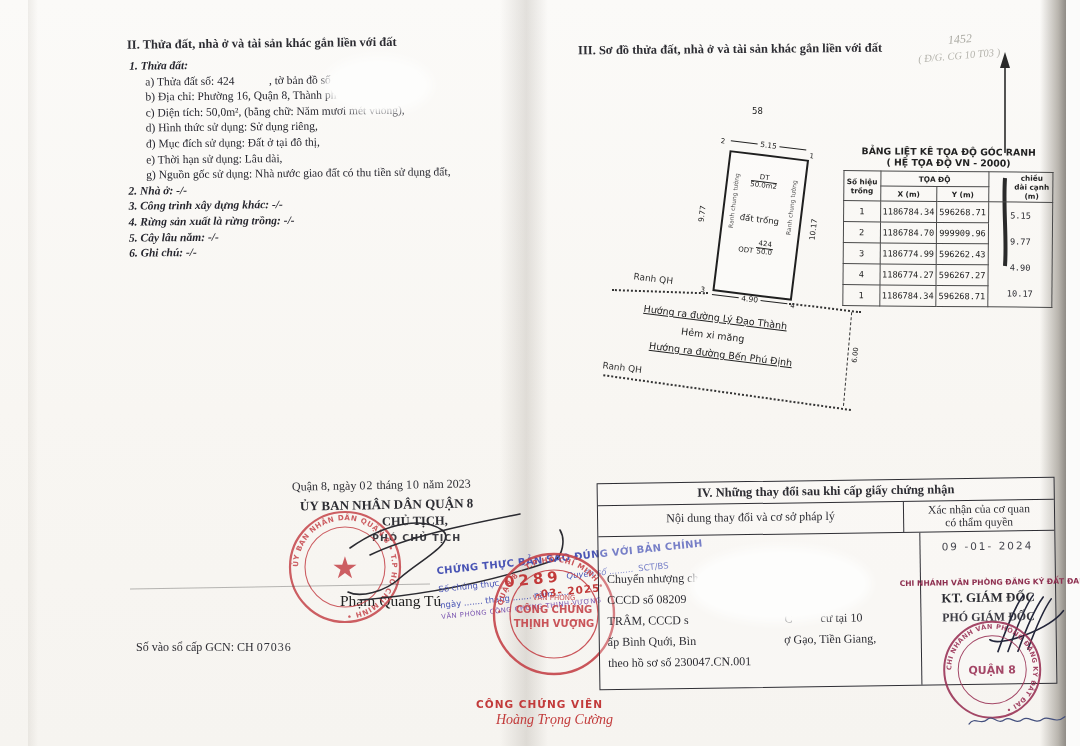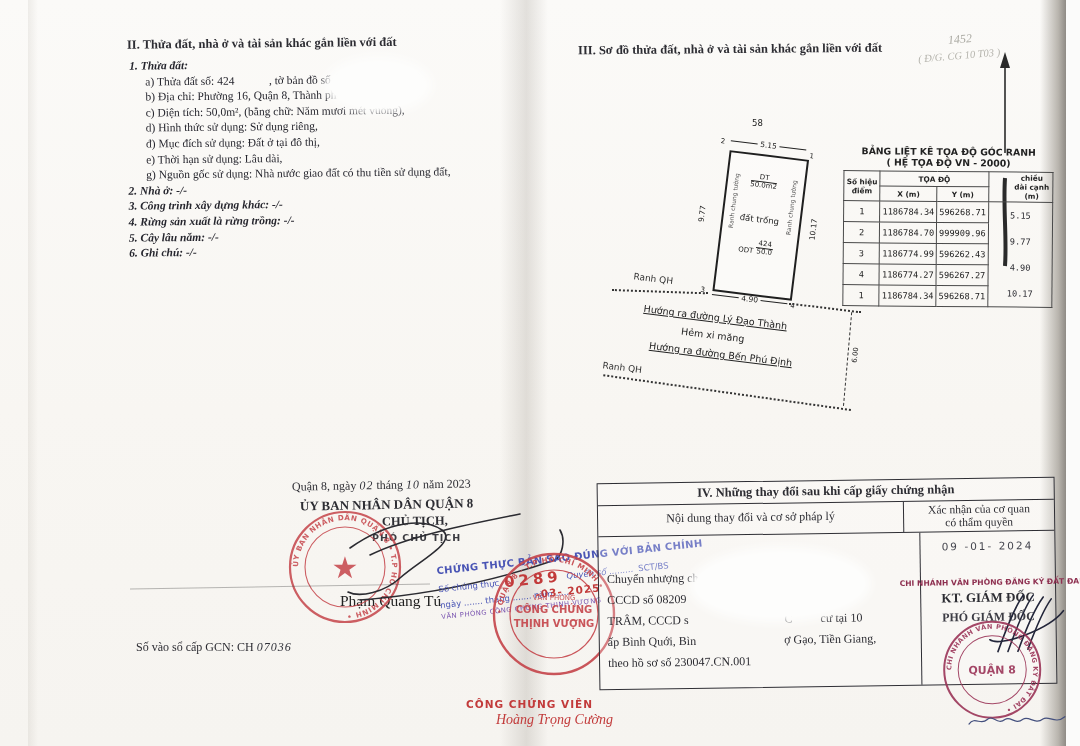--- a/index.html
+++ b/index.html
@@ -39,21 +39,21 @@
   .lens{display:flex;flex-direction:column;justify-content:space-around;height:100%;font-size:8.6px;font-family:"DejaVu Sans Mono",monospace;}
   
   .s4{border:1.6px solid #2e2e34;background:rgba(255,255,255,.25);}
   .s4 .hd{border-bottom:1.4px solid #2e2e34;text-align:center;font-weight:bold;font-size:12.5px;padding:3px 0;}
   .s4 .cols{display:flex;border-bottom:1.4px solid #2e2e34;}
   .s4 .c1{width:305px;border-right:1.4px solid #2e2e34;text-align:center;font-size:12px;padding:6px 0;}
   .s4 .c2{flex:1;text-align:center;font-size:11.5px;line-height:1.15;padding:2px 0;}
   .s4 .bodyrow{display:flex;height:152px;}
   .s4 .b1{width:305px;border-right:1.4px solid #2e2e34;position:relative;padding:6px 8px;font-size:12px;line-height:1.75;}
   .s4 .b2{flex:1;position:relative;}
-  .handw{font-style:italic;letter-spacing:1px;color:#2f3038;}
+  .handw{letter-spacing:1px;color:#2f3038;}
   .red{color:#c23a3a;}
 </style>
 </head>
 <body>
 
 <div id="photo">
 
   <div class="abs edge-l noi"></div>
   <div class="abs fold noi"></div>
   <div class="abs edge-r noi"></div>
@@ -134,34 +134,34 @@
     <text x="64" y="63" text-anchor="middle" font-size="10" font-weight="bold" fill="#c5444a">CÔNG CHỨNG</text>
     <text x="64" y="77" text-anchor="middle" font-size="10" font-weight="bold" fill="#c5444a">THỊNH VƯỢNG</text>
   </svg>
 
   <div class="abs" style="left:136px;top:640px;font-size:12px;">
     <span>Số vào sổ cấp GCN: CH</span>
     <span class="handw" style="font-size:12px;">07036</span>
   </div>
   <div class="abs noi" style="left:130px;top:586px;width:300px;height:1px;background:rgba(60,60,60,.35);transform:rotate(-1deg);"></div>
 
-  <div class="abs red" style="left:466px;top:698px;font-family:'DejaVu Sans',sans-serif;font-weight:bold;font-size:10.5px;letter-spacing:1px;">CÔNG CHỨNG VIÊN</div>
+  <div class="abs red" style="left:476px;top:698px;font-family:'DejaVu Sans',sans-serif;font-weight:bold;font-size:10.5px;letter-spacing:1px;">CÔNG CHỨNG VIÊN</div>
   <div class="abs red" style="left:496px;top:712px;font-style:italic;font-size:14px;">Hoàng Trọng Cường</div>
 
   <div class="abs" style="left:578px;top:42px;font-weight:bold;font-size:12.5px;transform:rotate(-0.5deg);">III. Sơ đồ thửa đất, nhà ở và tài sản khác gắn liền với đất</div>
 
   <div class="abs" style="left:948px;top:32px;color:#9b9a92;font-style:italic;font-size:12px;transform:rotate(-5deg);opacity:.85;">1452</div>
   <div class="abs" style="left:918px;top:50px;color:#a4a39b;font-style:italic;font-size:10.5px;transform:rotate(-5deg);opacity:.8;">( Đ/G. CG 10 T03 )</div>
   <svg class="abs noi" style="left:985px;top:48px;" width="40" height="230" viewBox="0 0 40 230">
     <polygon points="20,4 15,20 25,20" fill="#2a2a2a"></polygon>
     <line x1="20" y1="16" x2="20" y2="105" stroke="#2a2a2a" stroke-width="1.6"></line>
     <path d="M20,130 C18,160 22,190 20,218" stroke="#2a2a2a" stroke-width="4" fill="none"></path>
   </svg>
 
-  <div class="abs sk" style="left:752px;top:118px;font-size:8.5px;">58</div>
+  <div class="abs sk" style="left:752px;top:106px;font-size:8.5px;">58</div>
 
   <div class="abs sk" style="left:648px;top:126px;width:250px;height:300px;transform:rotate(7deg);transform-origin:0 0;">
 
     <div class="abs dimrow" style="left:84px;top:0;width:76px;">
       <div class="tick"></div>
         <span>5.15</span>
         <div class="tick"></div>
     </div>
     <div class="abs dimrow" style="left:84px;top:155px;width:76px;">
       <div class="tick"></div>
@@ -208,21 +208,21 @@
     <div class="abs dashv" style="left:226px;top:160px;height:94px;transform:rotate(-2deg);"></div>
     <div class="abs" style="left:226px;top:198px;font-size:7px;transform:rotate(-90deg);">6.00</div>
   </div>
 
   <div class="abs" style="left:843px;top:146px;width:210px;transform:rotate(0.5deg);">
     <div style="text-align:center;font-family:'DejaVu Sans',sans-serif;font-weight:bold;font-size:9.3px;color:#222;">BẢNG LIỆT KÊ TỌA ĐỘ GÓC RANH</div>
     <div style="text-align:center;font-family:'DejaVu Sans',sans-serif;font-weight:bold;font-size:9.3px;color:#222;">( HỆ TỌA ĐỘ VN - 2000)</div>
     <table class="ctable" style="width:100%;margin-top:3px;">
       <tbody>
           <tr>
-        <td rowspan="2" class="ch" style="width:32px;">Số hiệu điểm</td>
+        <td rowspan="2" class="ch" style="width:32px;">Số hiệu trồng</td>
         <td colspan="2" class="ch">TỌA ĐỘ</td>
         <td rowspan="2" class="ch" style="width:38px;padding-left:24px;">chiều dài cạnh (m)</td>
       </tr>
       <tr>
         <td class="ch">X (m)</td>
         <td class="ch">Y (m)</td>
       </tr>
       <tr>
         <td class="cd">1</td>
         <td class="cd">1186784.34</td>

